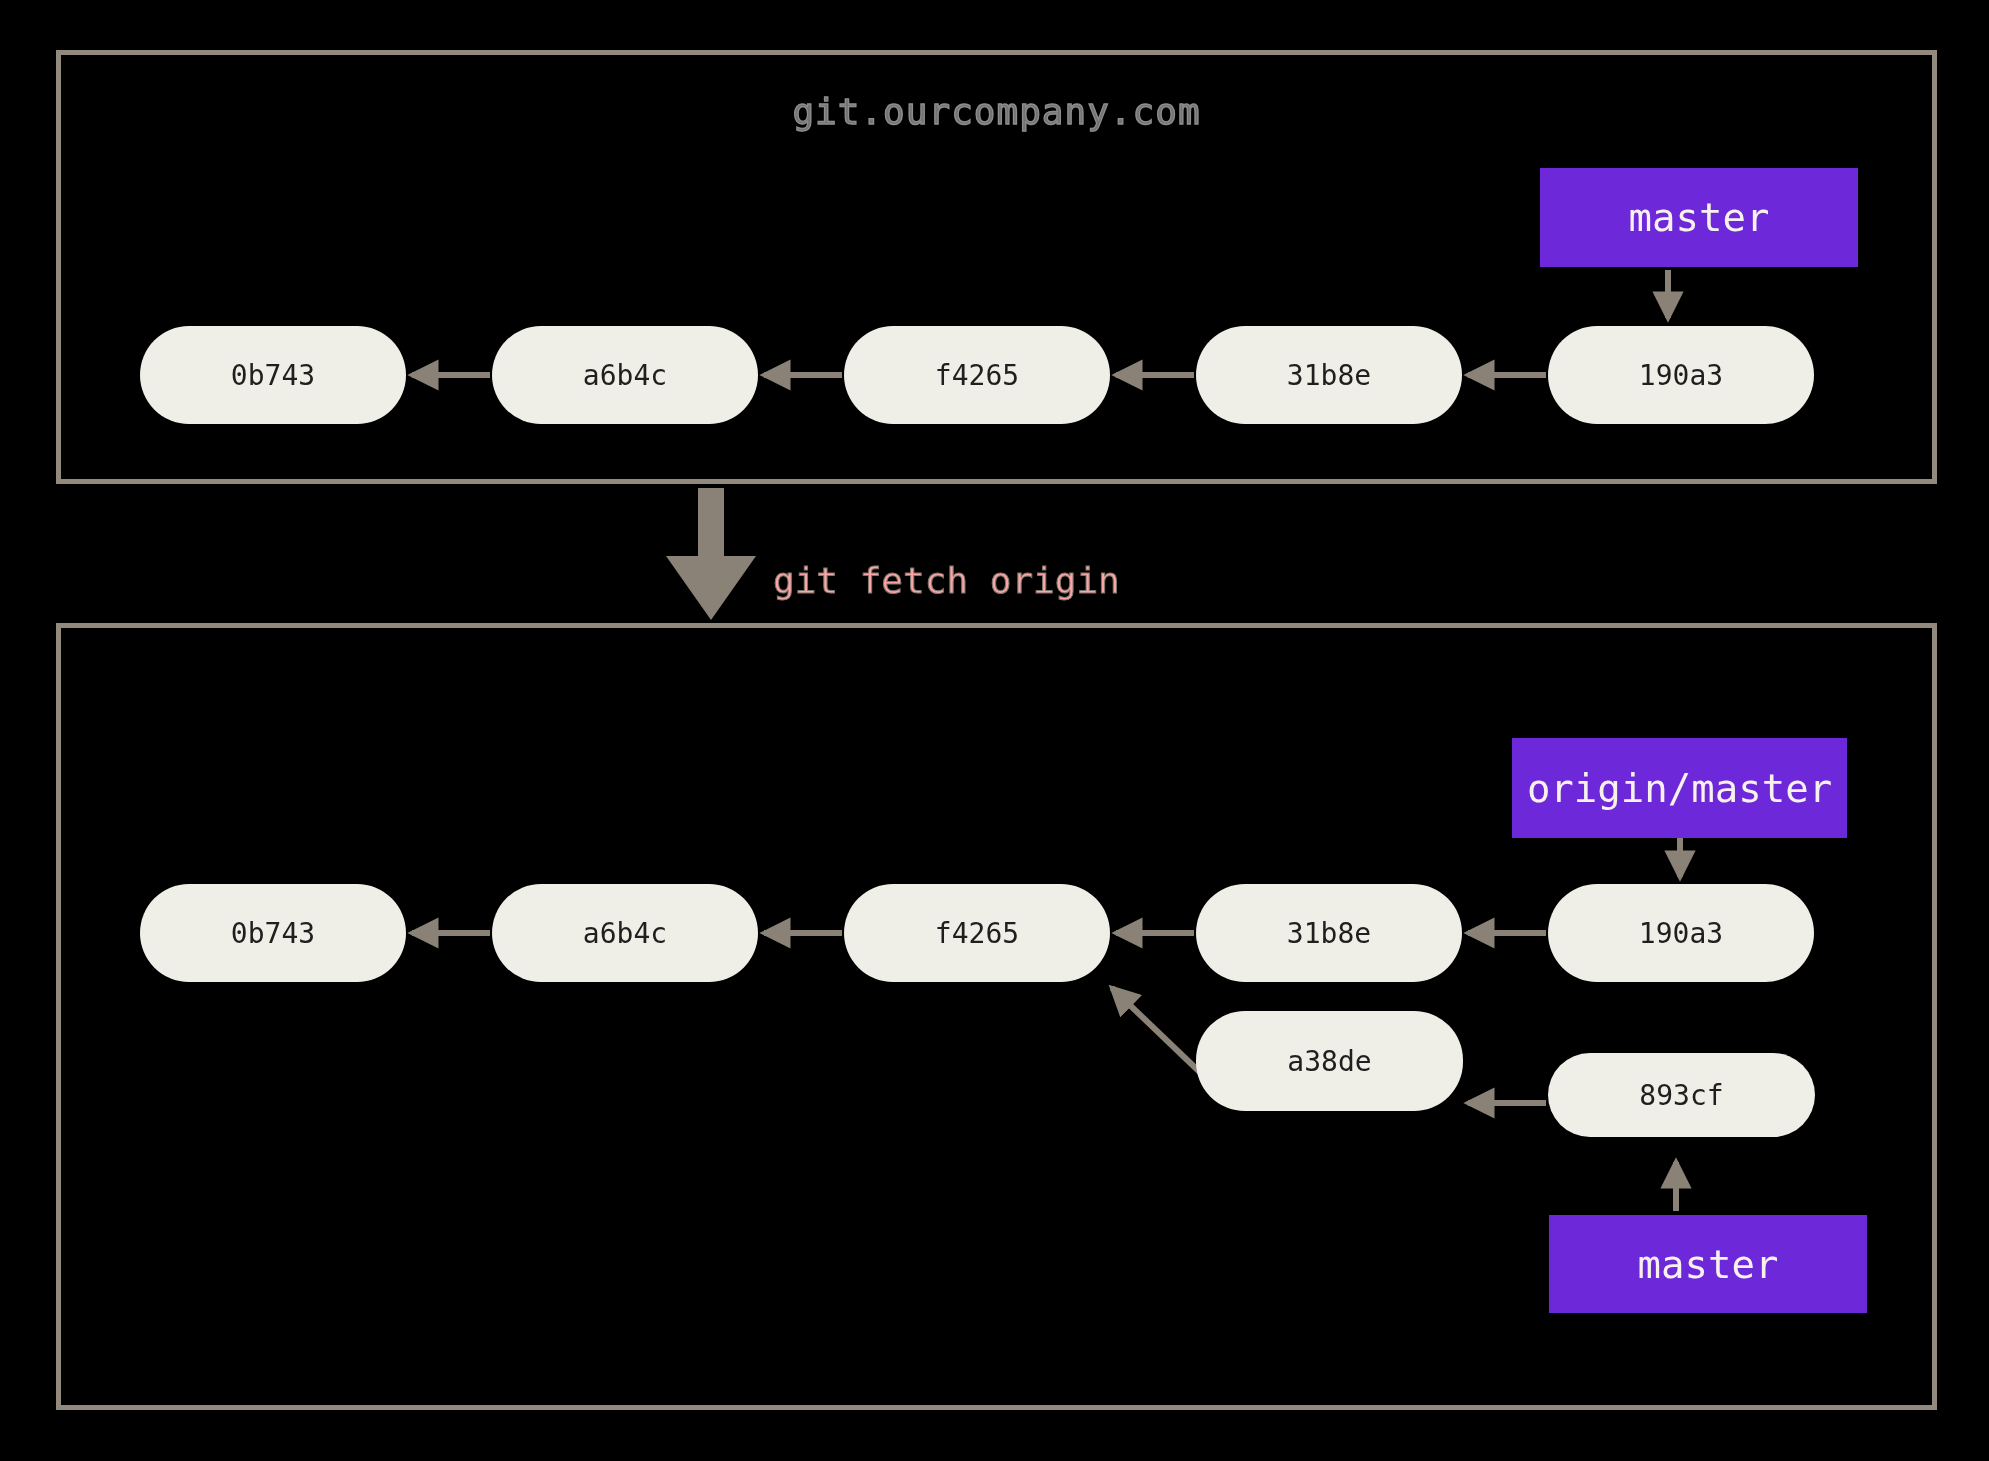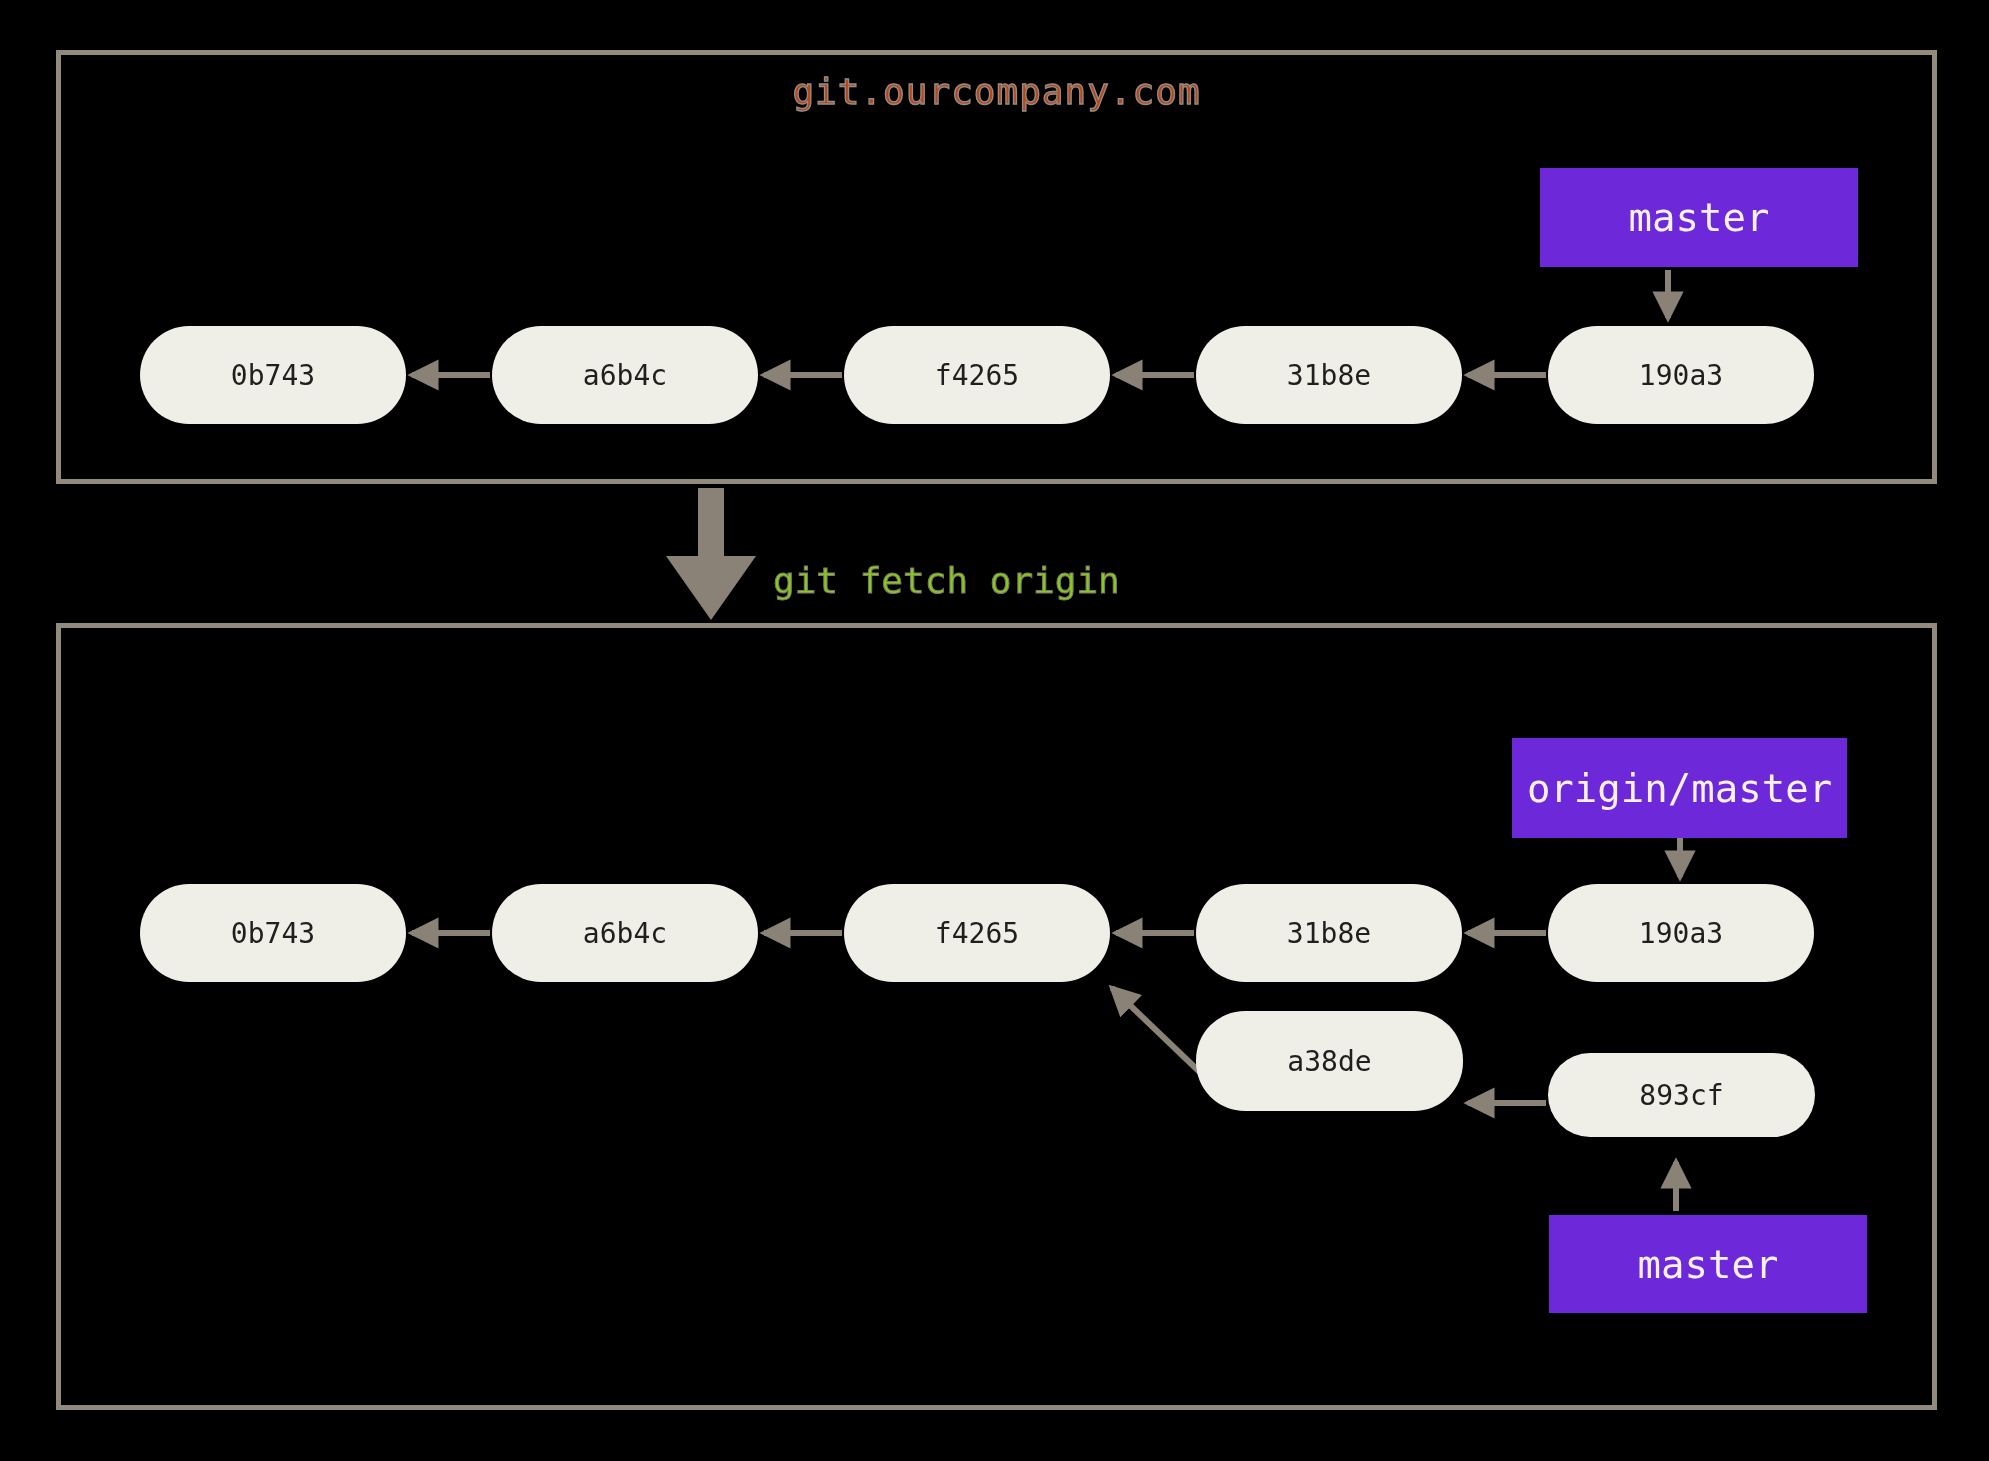--- a/index.html
+++ b/index.html
@@ -24,24 +24,25 @@
   #server-box { left: 56px; top: 50px; width: 1881px; height: 434px; }
   #local-box  { left: 56px; top: 623px; width: 1881px; height: 787px; }
 
   .box-title {
     position: absolute;
     left: 56px;
     width: 1881px;
     text-align: center;
     font-size: 36px;
     letter-spacing: 1px;
-    color: #c2410c;
+    color: #737373;
     -webkit-text-stroke: 1.3px #8d8d8d;
     text-shadow: 0 0 1px #777777;
     white-space: pre;
+    margin-top: 20px;
   }
   #server-title { top: 71px; }
   #local-title  { top: 650px; }
 
   .node {
     position: absolute;
     width: 266px;
     height: 98px;
     border-radius: 49px;
     background: #f0efe7;
@@ -71,21 +72,21 @@
     left: 0; top: 0;
     width: 1989px;
     height: 1461px;
     pointer-events: none;
   }
   #fetch-command {
     position: absolute;
     left: 773px;
     top: 560px;
     font-size: 36px;
-    color: #84cc16;
+    color: #fca5a5;
     -webkit-text-stroke: 1px #7d766c;
     white-space: pre;
   }
 
   
   #s-c0 { left: 140px;  top: 326px; }
   #s-c1 { left: 492px;  top: 326px; }
   #s-c2 { left: 844px;  top: 326px; }
   #s-c3 { left: 1196px; top: 326px; }
   #s-c4 { left: 1548px; top: 326px; }

